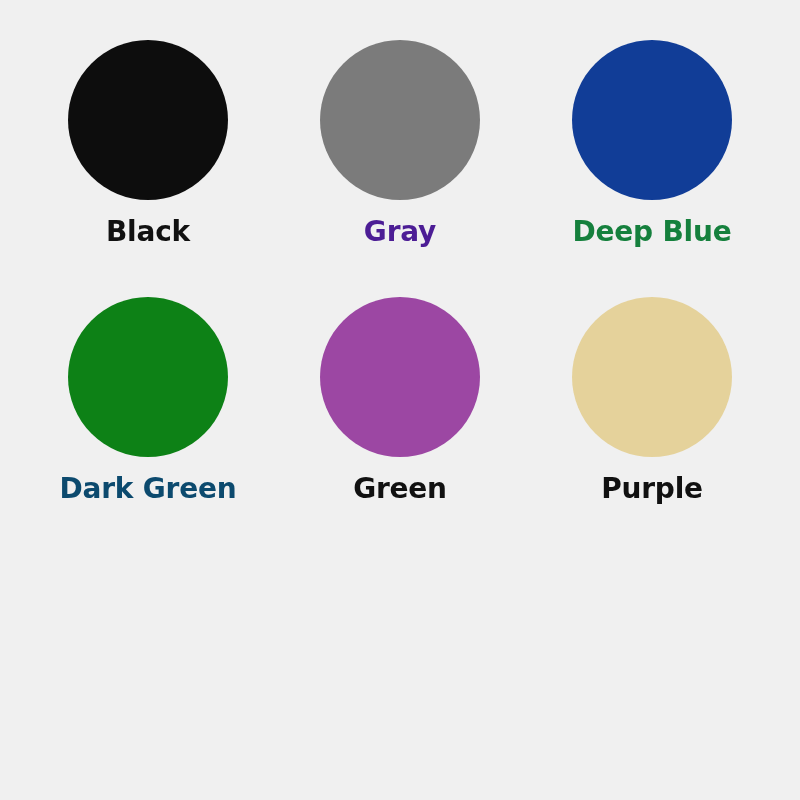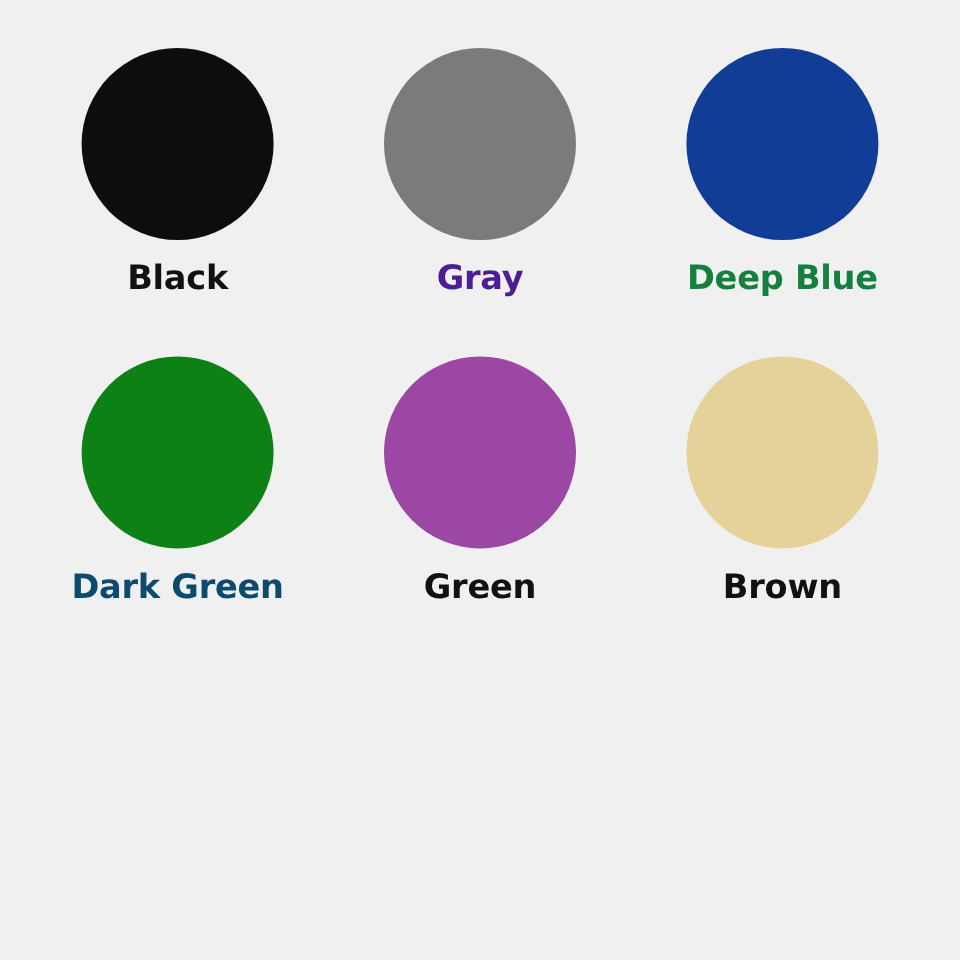--- a/index.html
+++ b/index.html
@@ -78,15 +78,15 @@
     <div class="swatch-cell row-1">
       <div class="swatch-circle" style="background-color: rgb(13, 129, 22);"></div>
       <div class="swatch-label" style="color: #0c4a6e;">Dark Green</div>
     </div>
     <div class="swatch-cell row-2">
       <div class="swatch-circle" style="background-color: rgb(156, 71, 163);"></div>
       <div class="swatch-label" style="color: rgb(17, 17, 17);">Green</div>
     </div>
     <div class="swatch-cell row-2">
       <div class="swatch-circle" style="background-color: rgb(229, 210, 155);"></div>
-      <div class="swatch-label" style="color: rgb(17, 17, 17);">Brown</div>
+      <div class="swatch-label" style="color: rgb(17, 17, 17);">Purple</div>
     </div>
   </div>
 
 </body></html>

